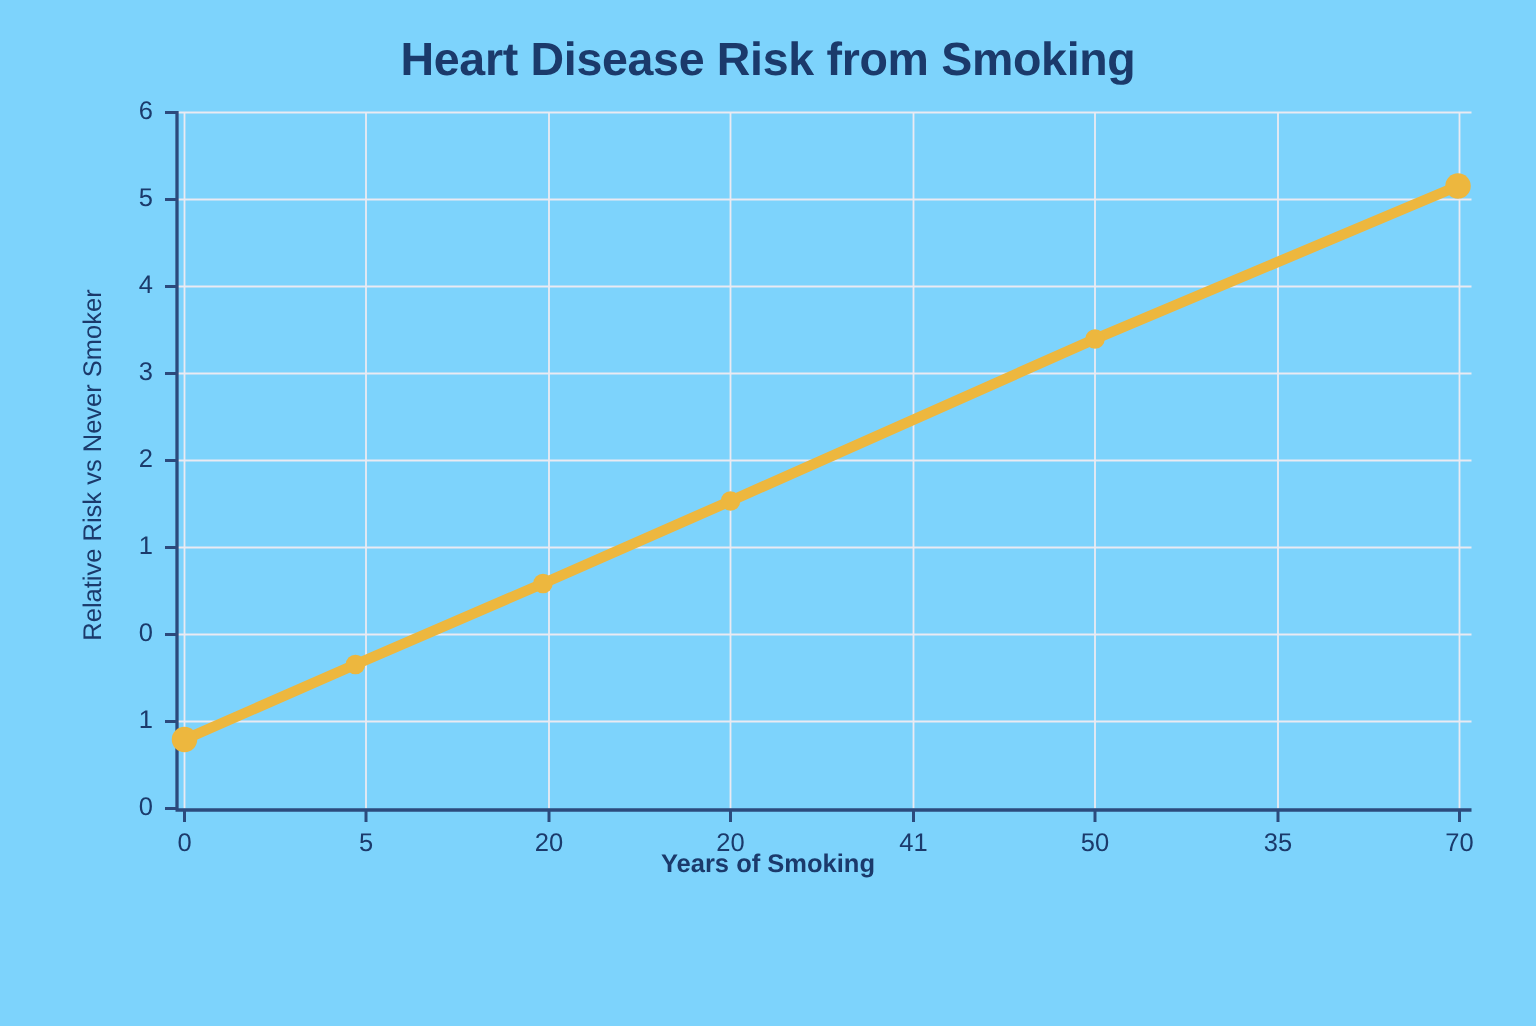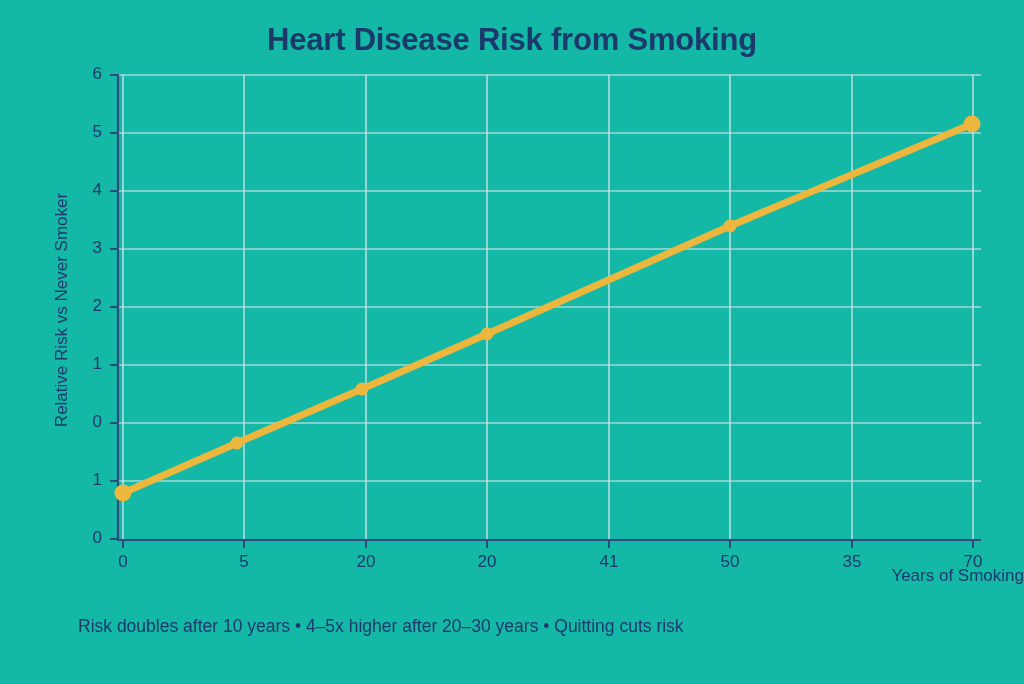--- a/index.html
+++ b/index.html
@@ -13,21 +13,21 @@
     height: 684px;
     font-family: "Liberation Sans", sans-serif;
     position: relative;
     overflow: hidden;
   }
   #figure {
     position: absolute;
     left: 0; top: 0;
     width: 1024px;
     height: 684px;
-    background: #14b8a6;
+    background: #7dd3fc;
   }
   .chart-title {
     position: absolute;
     left: 0;
     top: 22px;
     width: 1024px;
     text-align: center;
     font-size: 31px;
     font-weight: bold;
     color: #1b3a6b;
@@ -47,23 +47,24 @@
     transform: translate(-50%, -50%) rotate(-90deg);
     white-space: nowrap;
     font-size: 17px;
     color: #1b3a6b;
   }
   .xlabel {
     position: absolute;
     left: 0;
     top: 566px;
     width: 1024px;
-    text-align: right;
+    text-align: center;
     font-size: 17px;
     color: #1b3a6b;
+    font-weight: bold;
   }
   .footnote {
     position: absolute;
     left: 78px;
     top: 612px;
     width: 900px;
     font-size: 17.5px;
     line-height: 28px;
     color: #1b3a6b;
   }
@@ -177,16 +178,15 @@
   <div class="tick-label-x" style="left:341px; top:552px;">20</div>
   <div class="tick-label-x" style="left:462px; top:552px;">20</div>
   <div class="tick-label-x" style="left:584px; top:552px;">41</div>
   <div class="tick-label-x" style="left:705px; top:552px;">50</div>
   <div class="tick-label-x" style="left:827px; top:552px;">35</div>
   <div class="tick-label-x" style="left:948px; top:552px;">70</div>
 
   <div class="xlabel">Years of Smoking</div>
 
   <div class="footnote">
-    <div>Risk doubles after 10 years • 4–5x higher after 20–30 years • Quitting cuts risk</div>
   </div>
 
 </div>
 
 </body></html>

